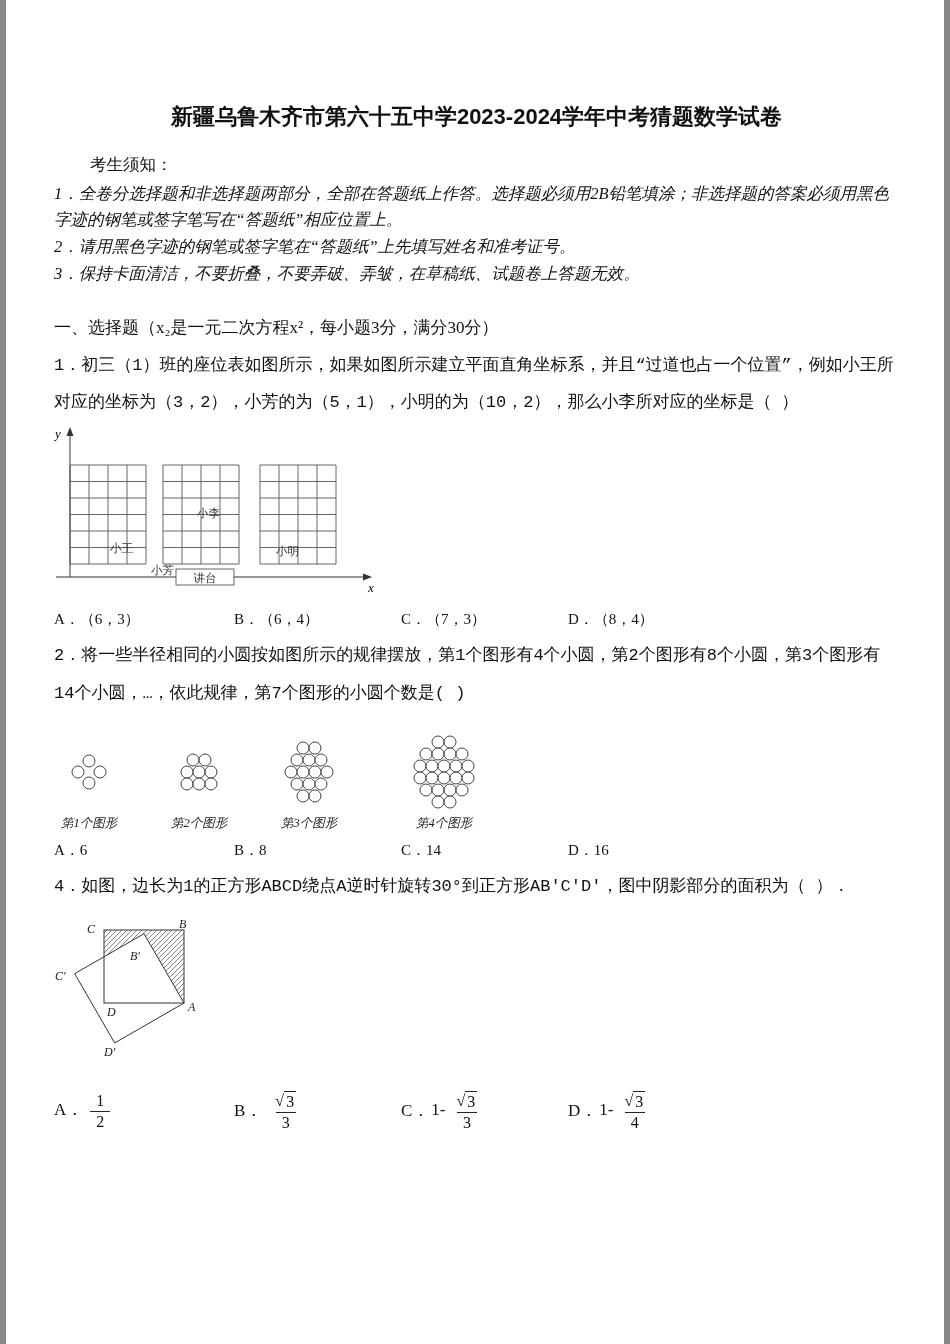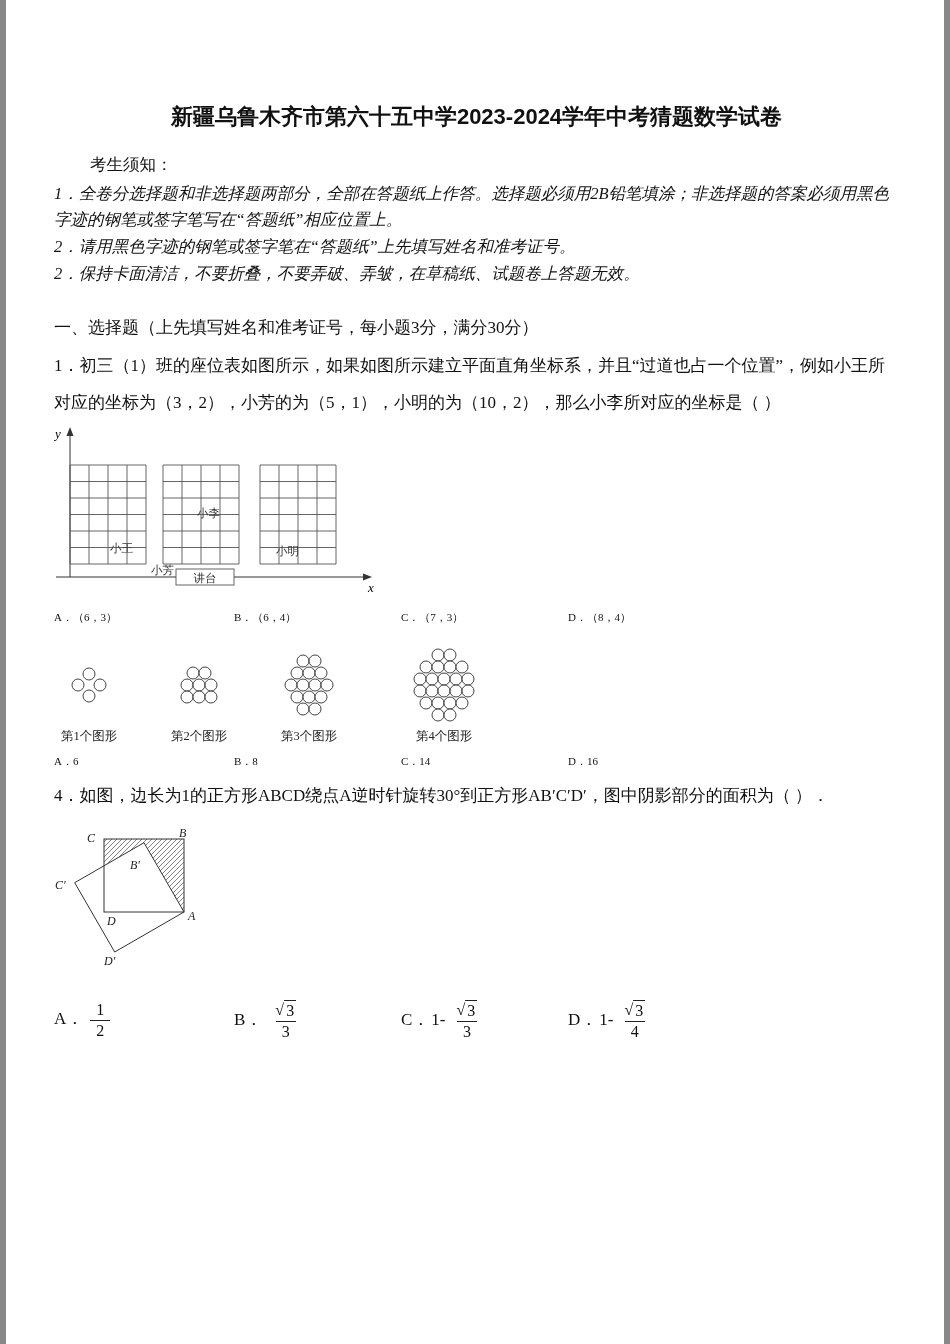--- a/index.html
+++ b/index.html
@@ -25,29 +25,30 @@
   .notice-heading{margin-bottom:2px;margin-left:36px;}
   .notice-item{margin:0;font-style:italic;}
   .section-heading{
     margin-top:28px;
     font-size:17px;
   }
   .qtext{
     font-size:17px;
     line-height:2.2;
     margin-top:8px;
+    font-family:Liberation Mono, monospace;
   }
   .figwrap{display:block;}
   .figwrap1{margin:4px 0 6px -6px;}
-  .figwrap2{margin:8px 0 2px 0;}
+  .figwrap2{margin:8px 0 2px 0;font-style:italic;}
   .figwrap4{margin:12px 0 0 0;}
   .opts{
     display:grid;
     grid-template-columns:180px 167px 167px 1fr;
-    font-size:11px;
+    font-size:15px;
     margin:2px 0 6px 0;
   }
   .opts-frac{
     display:grid;
     grid-template-columns:180px 167px 167px 1fr;
     align-items:center;
     font-size:17px;
     margin-top:16px;
     min-height:58px;
   }
@@ -76,24 +77,24 @@
 <body>
 
 <div class="page">
 
   <h1 class="title">新疆乌鲁木齐市第六十五中学2023-2024学年中考猜题数学试卷</h1>
 
   <div class="notice">
     <div class="notice-heading">考生须知：</div>
     <div class="notice-item">1．全卷分选择题和非选择题两部分，全部在答题纸上作答。选择题必须用2B铅笔填涂；非选择题的答案必须用黑色字迹的钢笔或签字笔写在“答题纸”相应位置上。</div>
     <div class="notice-item">2．请用黑色字迹的钢笔或签字笔在“答题纸”上先填写姓名和准考证号。</div>
-    <div class="notice-item">2．保持卡面清洁，不要折叠，不要弄破、弄皱，在草稿纸、试题卷上答题无效。</div>
-  </div>
-
-  <div class="section-heading">一、选择题（上先填写姓名和准考证号，每小题3分，满分30分）</div>
+    <div class="notice-item">3．保持卡面清洁，不要折叠，不要弄破、弄皱，在草稿纸、试题卷上答题无效。</div>
+  </div>
+
+  <div class="section-heading">一、选择题（x₂是一元二次方程x²，每小题3分，满分30分）</div>
 
   <div class="qtext">1．初三（1）班的座位表如图所示，如果如图所示建立平面直角坐标系，并且“过道也占一个位置”，例如小王所对应的坐标为（3，2），小芳的为（5，1），小明的为（10，2），那么小李所对应的坐标是（      ）</div>
 
   <div class="figwrap figwrap1">
     <svg width="340" height="175" viewBox="0 0 340 175">
 
       <path d="M22 8 L22 152 M8 152 L318 152" stroke="#333" stroke-width="1" fill="none"></path>
       <polygon points="22,2 18.5,11 25.5,11" fill="#333"></polygon>
       <polygon points="324,152 315,148.5 315,155.5" fill="#333"></polygon>
       <text x="7" y="13" class="axis-label">y</text>
@@ -113,20 +114,21 @@
     </svg>
   </div>
 
   <div class="opts">
     <span class="opt"><span>A．</span><span>（6，3）</span></span>
     <span class="opt"><span>B．</span><span>（6，4）</span></span>
     <span class="opt"><span>C．</span><span>（7，3）</span></span>
     <span class="opt"><span>D．</span><span>（8，4）</span></span>
   </div>
 
+  <div class="qtext">2．将一些半径相同的小圆按如图所示的规律摆放，第1个图形有4个小圆，第2个图形有8个小圆，第3个图形有14个小圆，…，依此规律，第7个图形的小圆个数是(      )</div>
 
   <div class="figwrap figwrap2">
     <svg width="470" height="115" viewBox="0 0 470 115">
       <g stroke="#444" stroke-width="1" fill="#fff">
         <circle cx="35" cy="41" r="6"></circle>
           <circle cx="24" cy="52" r="6"></circle>
           <circle cx="46" cy="52" r="6"></circle>
           <circle cx="35" cy="63" r="6"></circle>
       </g>
       <g stroke="#444" stroke-width="1" fill="#fff">

